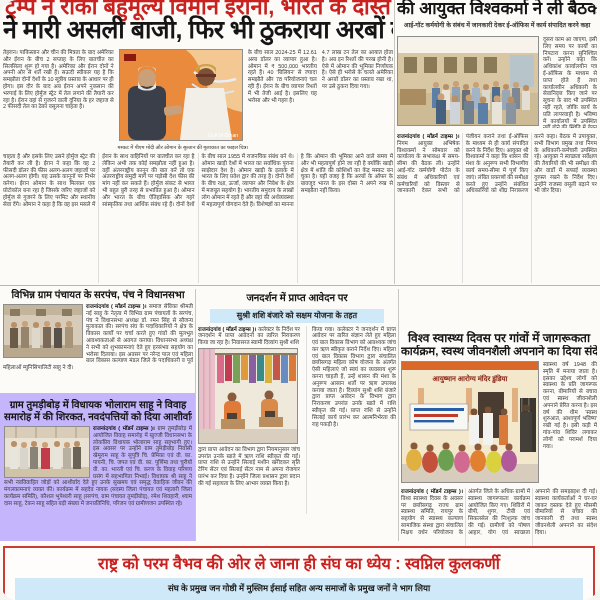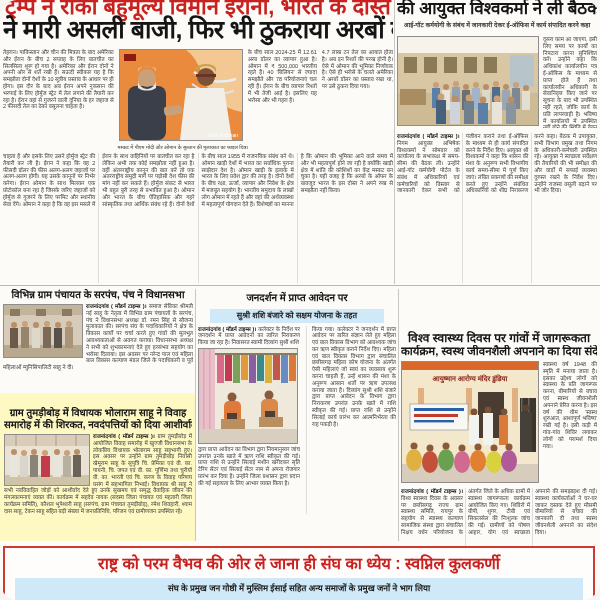--- a/index.html
+++ b/index.html
@@ -42,22 +42,22 @@
       column-count:3; column-gap:6px; column-rule:1px solid #ddd; }
 
   
   .mid-hl { font-weight:800; color:#171717; text-align:center; white-space:nowrap; overflow:hidden; }
 
   #sarp { position:absolute; left:3px; top:289px; width:190px; height:103px; overflow:hidden; }
   #sarp .l { font-size:10px; line-height:12px; }
   #sarp .body { margin-top:2px; height:76px; }
   #sarp .photo { float:left; width:80px; height:54px; border:1px solid #8d8d8d; background:#d7ccba; margin:1px 3px 1px 0; }
 
-  #wed { position:absolute; left:0; top:393px; width:196px; height:148px; background:#fef9c3;
-      padding:14px 4px; overflow:hidden; }
+  #wed { position:absolute; left:0; top:393px; width:196px; height:148px; background:#c4b5fd;
+      padding:6px 4px; overflow:hidden; }
   #wed .l { font-size:10px; line-height:12px; }
   #wed .body { margin-top:2px; height:112px; }
   #wed .photo { float:left; width:86px; height:52px; border:1px solid #8d8d8d; background:#eae3d3; margin:1px 3px 1px 0; }
 
   #jan { position:absolute; left:198px; top:289px; width:198px; height:252px; overflow:hidden; }
   #jan .l { font-size:10px; line-height:17px;text-align:center; }
   #jan .subbox { margin:3px auto 0 auto; width:174px; background:#cfe9f8; padding:2px 2px;
       font-size:8px; line-height:9.5px; font-weight:bold; color:#222; text-align:center; white-space:nowrap; overflow:hidden; }
   #jan .cols { display:flex; gap:6px; margin-top:3px; height:188px; }
   #jan .lc { width:102px; }

